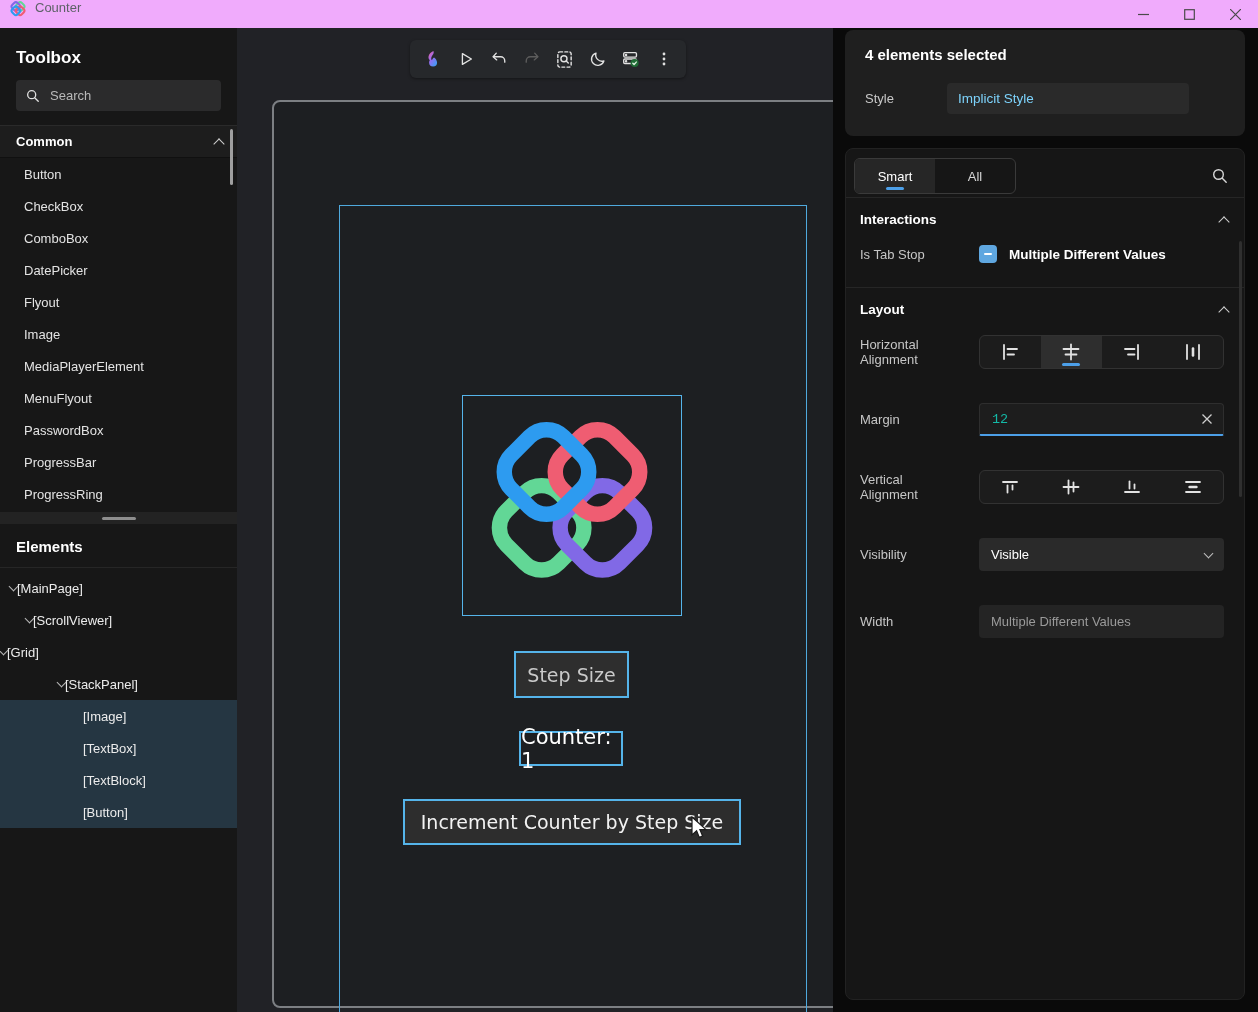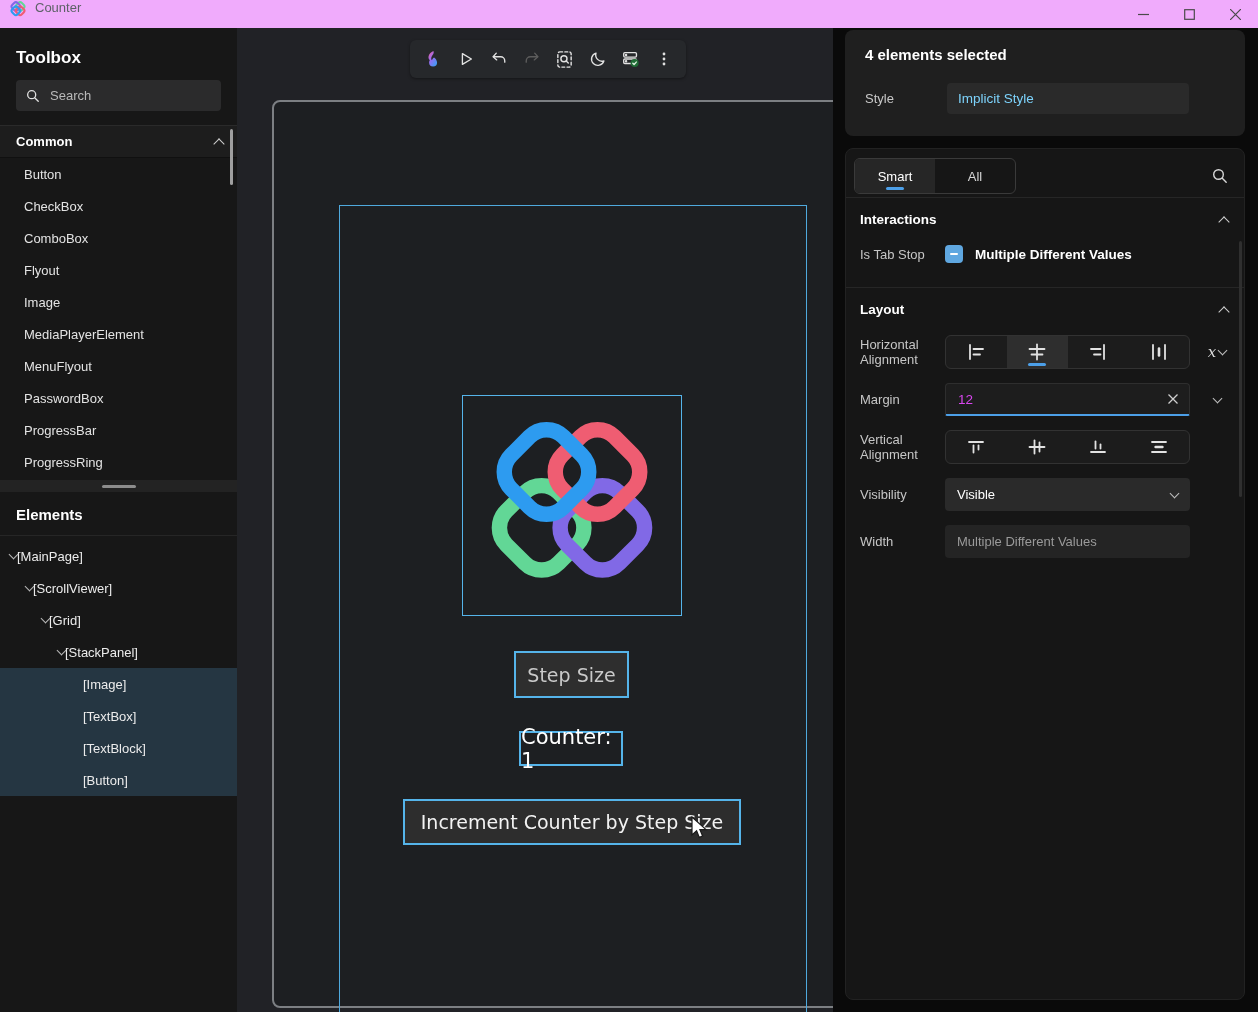--- a/index.html
+++ b/index.html
@@ -74,32 +74,32 @@
   .tabs-row { display:flex; align-items:center; padding:0 16px 0 8px; height:42px; }
   .tabgroup { display:flex; border:1px solid #3a3a3a; border-radius:6px; overflow:hidden; height:36px; }
   .tab { width:80px; display:flex; align-items:center; justify-content:center; font-size:13px; color:#d6d6d6; position:relative; }
   .tab.active { background:#262626; color:#fff; }
   .tab.active .tab-underline { position:absolute; bottom:3px; width:18px; height:3px; border-radius:2px; background:#4c9fe8; }
   .tabs-row .search-ic { margin-left:auto; }
   .hr { height:1px; background:#262626; }
   .sec-head { display:flex; align-items:center; padding:14px 16px 10px 14px; }
   .sec-head .lbl { font-size:13.5px; font-weight:bold; color:#fff; }
   .sec-head .chev-up { margin-left:auto; width:8px; height:8px; border-left:1.6px solid #cfcfcf; border-top:1.6px solid #cfcfcf; transform:rotate(45deg); margin-top:4px; }
-  .prop-grid { display:grid; grid-template-columns:85px 245px 1fr; column-gap:0; row-gap:14px; padding:8px 0 18px 14px; align-items:center; }
+  .prop-grid { display:grid; grid-template-columns:85px 245px 1fr; column-gap:0; row-gap:14px; padding:8px 0 18px 14px; align-items:center;gap:34px; }
   .plabel { font-size:13px; color:#c6c6c6; line-height:15px; padding-right:6px; }
   .pvalue-bold { font-size:13.5px; font-weight:bold; color:#fff; }
   .cbox { width:18px; height:18px; border-radius:4px; background:#5fa7e0; display:inline-flex; align-items:center; justify-content:center; margin-right:12px; vertical-align:middle; }
   .cbox .dash { width:8px; height:2px; background:#fff; border-radius:1px; }
   .segmented { display:flex; height:34px; background:#1c1c1c; border:1px solid #323232; border-radius:6px; overflow:hidden; }
   .seg { flex:1; display:flex; align-items:center; justify-content:center; position:relative; }
   .seg.active { background:#2e2e2e; }
   .seg.active .seg-underline { position:absolute; bottom:2px; width:18px; height:3px; border-radius:2px; background:#4c9fe8; }
   .txtinput { width:245px; height:33px; background:#1d1d1d; border:1px solid #2e2e2e; border-bottom:2px solid #4c9fe8;
               border-radius:4px 4px 2px 2px; display:flex; align-items:center; padding:0 10px 0 12px; }
-  .txtinput input { flex:1; background:transparent; border:0; outline:0; color:#d946ef; font-size:13.5px; font-family:Liberation Sans, sans-serif; }
+  .txtinput input { flex:1; background:transparent; border:0; outline:0; color:#14b8a6; font-size:13.5px; font-family:Liberation Mono, monospace; }
   .selectbox { width:245px; height:33px; background:#2a2a2a; border-radius:4px; display:flex; align-items:center;
                padding:0 12px; font-size:13px; color:#fff; }
   .selectbox .chev-dn { margin-left:auto; }
   .ghostinput { width:245px; height:33px; background:#242424; border-radius:4px; display:flex; align-items:center;
                 padding-left:12px; font-size:13px; color:#9a9a9a; }
   .extra-cell { display:flex; align-items:center; justify-content:center; gap:3px; color:#d0d0d0; }
   .xvar { font-family:"DejaVu Serif",serif; font-style:italic; font-size:15px; color:#d9d9d9; }
   .chev-dn { width:7px; height:7px; border-right:1.5px solid #bfbfbf; border-bottom:1.5px solid #bfbfbf; transform:rotate(45deg); margin-top:-3px; }
   .rp-scrollthumb { position:absolute; right:2px; top:92px; width:3px; height:256px; background:#2f2f2f; border-radius:2px; }
   .stroke-ic { stroke:#e2e2e2; fill:none; stroke-width:1.5; stroke-linecap:round; stroke-linejoin:round; }
@@ -164,20 +164,23 @@
           </div>
 
           <div class="tb-item">
             <span>CheckBox</span>
           </div>
 
           <div class="tb-item">
             <span>ComboBox</span>
           </div>
 
+          <div class="tb-item">
+            <span>DatePicker</span>
+          </div>
 
           <div class="tb-item">
             <span>Flyout</span>
           </div>
 
           <div class="tb-item">
             <span>Image</span>
           </div>
 
           <div class="tb-item">
@@ -213,21 +216,21 @@
           <div class="tree-row" style="padding-left: 10px;">
             <span class="chevron"></span>
             <span class="tree-label">[MainPage]</span>
           </div>
 
           <div class="tree-row" style="padding-left: 26px;">
             <span class="chevron"></span>
             <span class="tree-label">[ScrollViewer]</span>
           </div>
 
-          <div class="tree-row" style="padding-left: 42px;">
+          <div class="tree-row" style="">
             <span class="chevron"></span>
             <span class="tree-label">[Grid]</span>
           </div>
 
           <div class="tree-row" style="padding-left: 58px;">
             <span class="chevron"></span>
             <span class="tree-label">[StackPanel]</span>
           </div>
 
           <div class="tree-row selected leaf" style="padding-left: 76px;">

